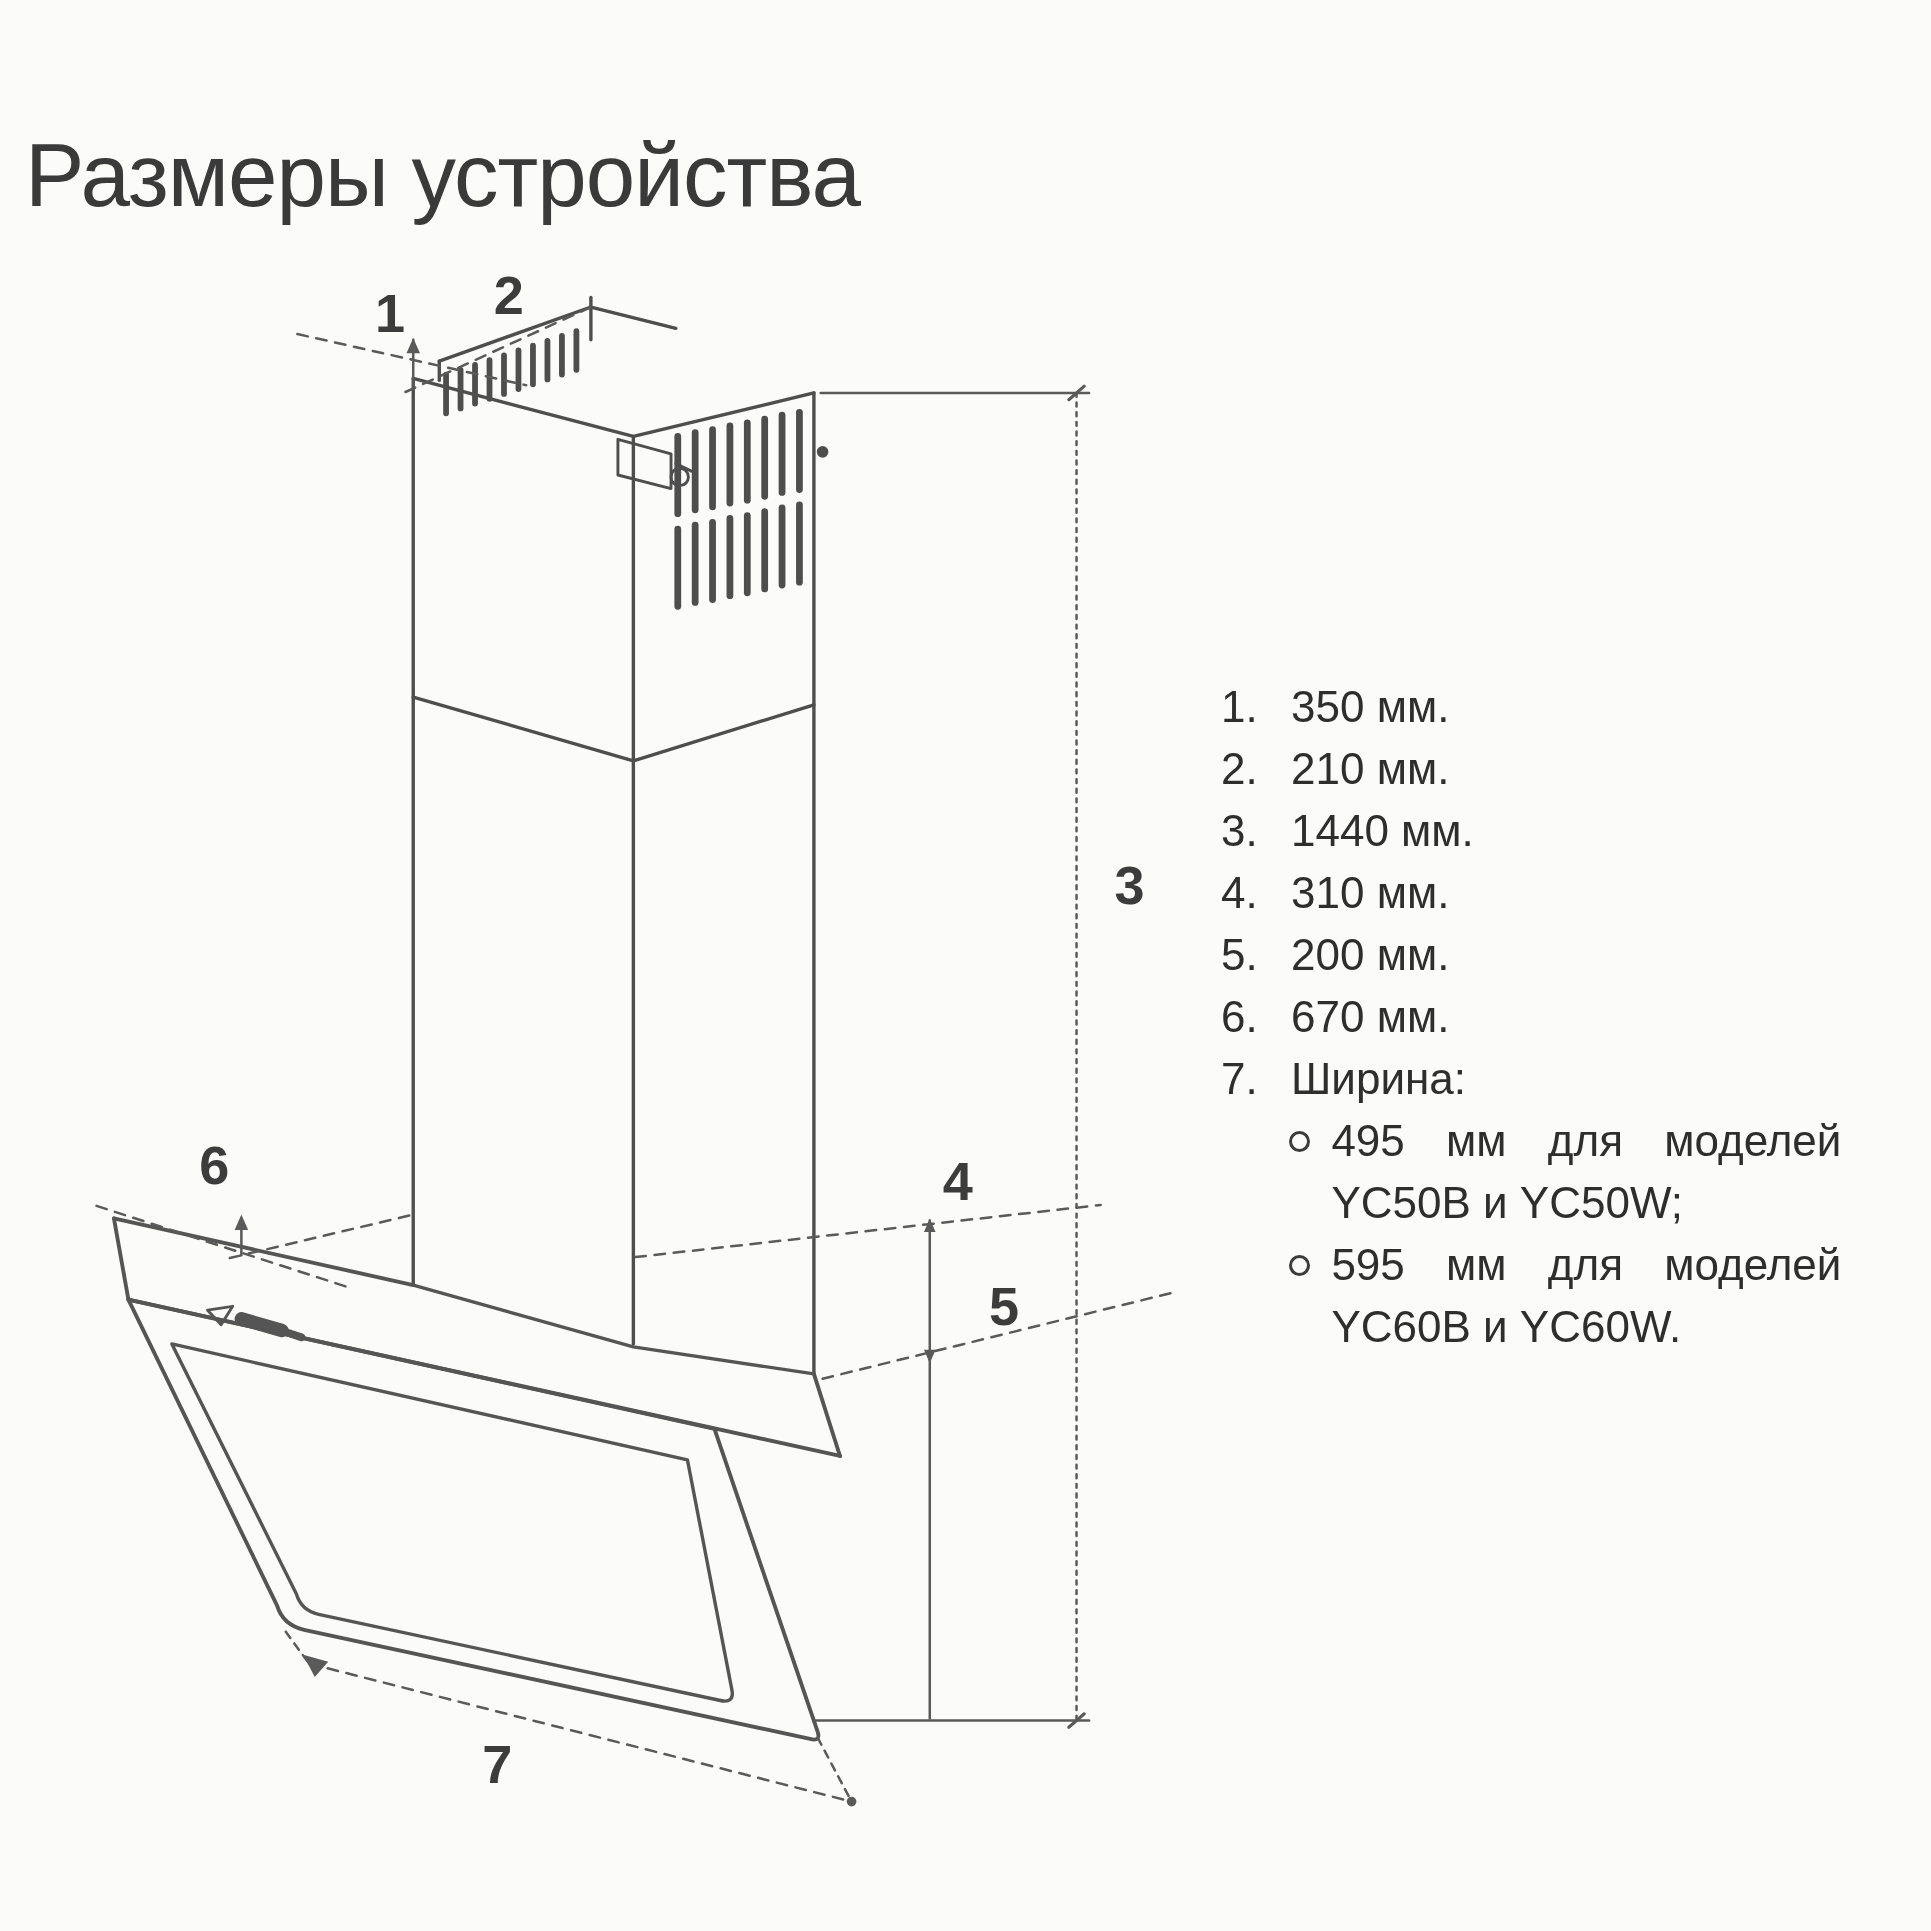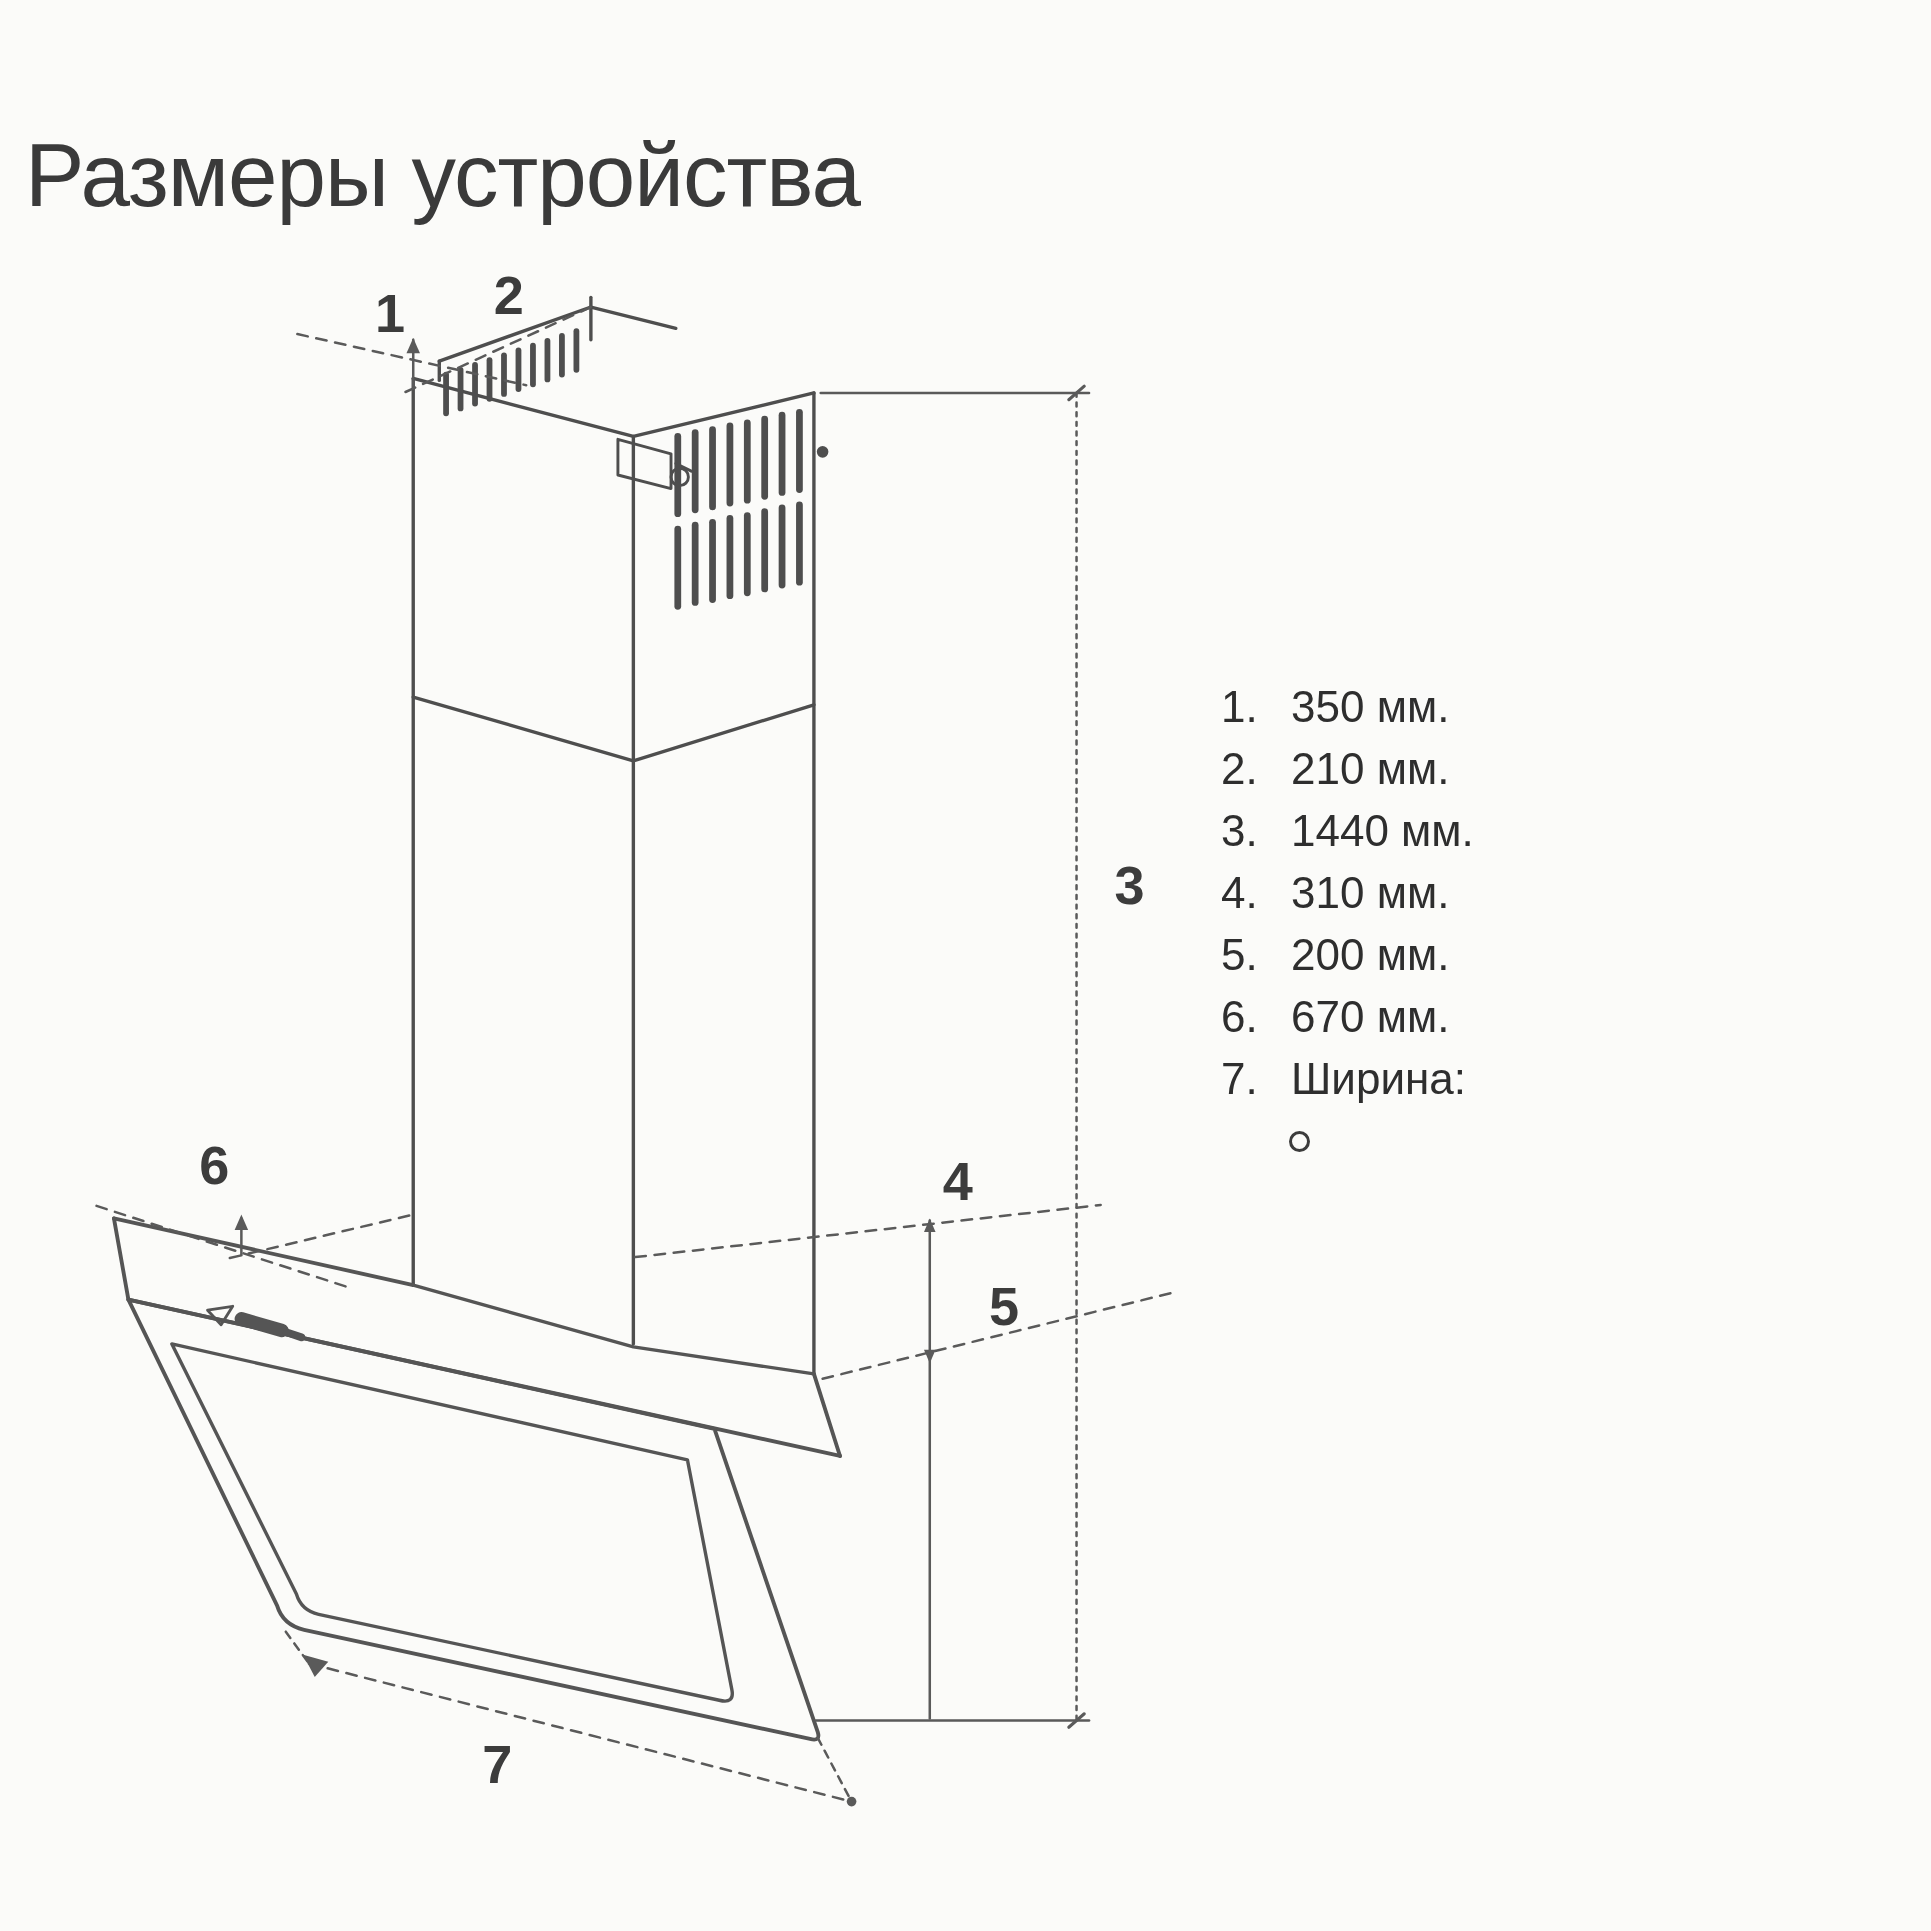--- a/index.html
+++ b/index.html
@@ -181,15 +181,20 @@
   <div class="legend-row">
     <span class="legend-num">6.</span>
     <span class="legend-txt">670 мм.</span>
   </div>
   <div class="legend-row">
     <span class="legend-num">7.</span>
     <span class="legend-txt">Ширина:</span>
   </div>
   <div class="legend-sub">
     <span class="bullet"></span>
+    <span class="legend-subtxt">495 мм для моделей YC50B и YC50W;</span>
+  </div>
+  <div class="legend-sub">
+    <span class="bullet"></span>
+    <span class="legend-subtxt">595 мм для моделей YC60B и YC60W.</span>
   </div>
 </div>
 
 
 </body></html>

